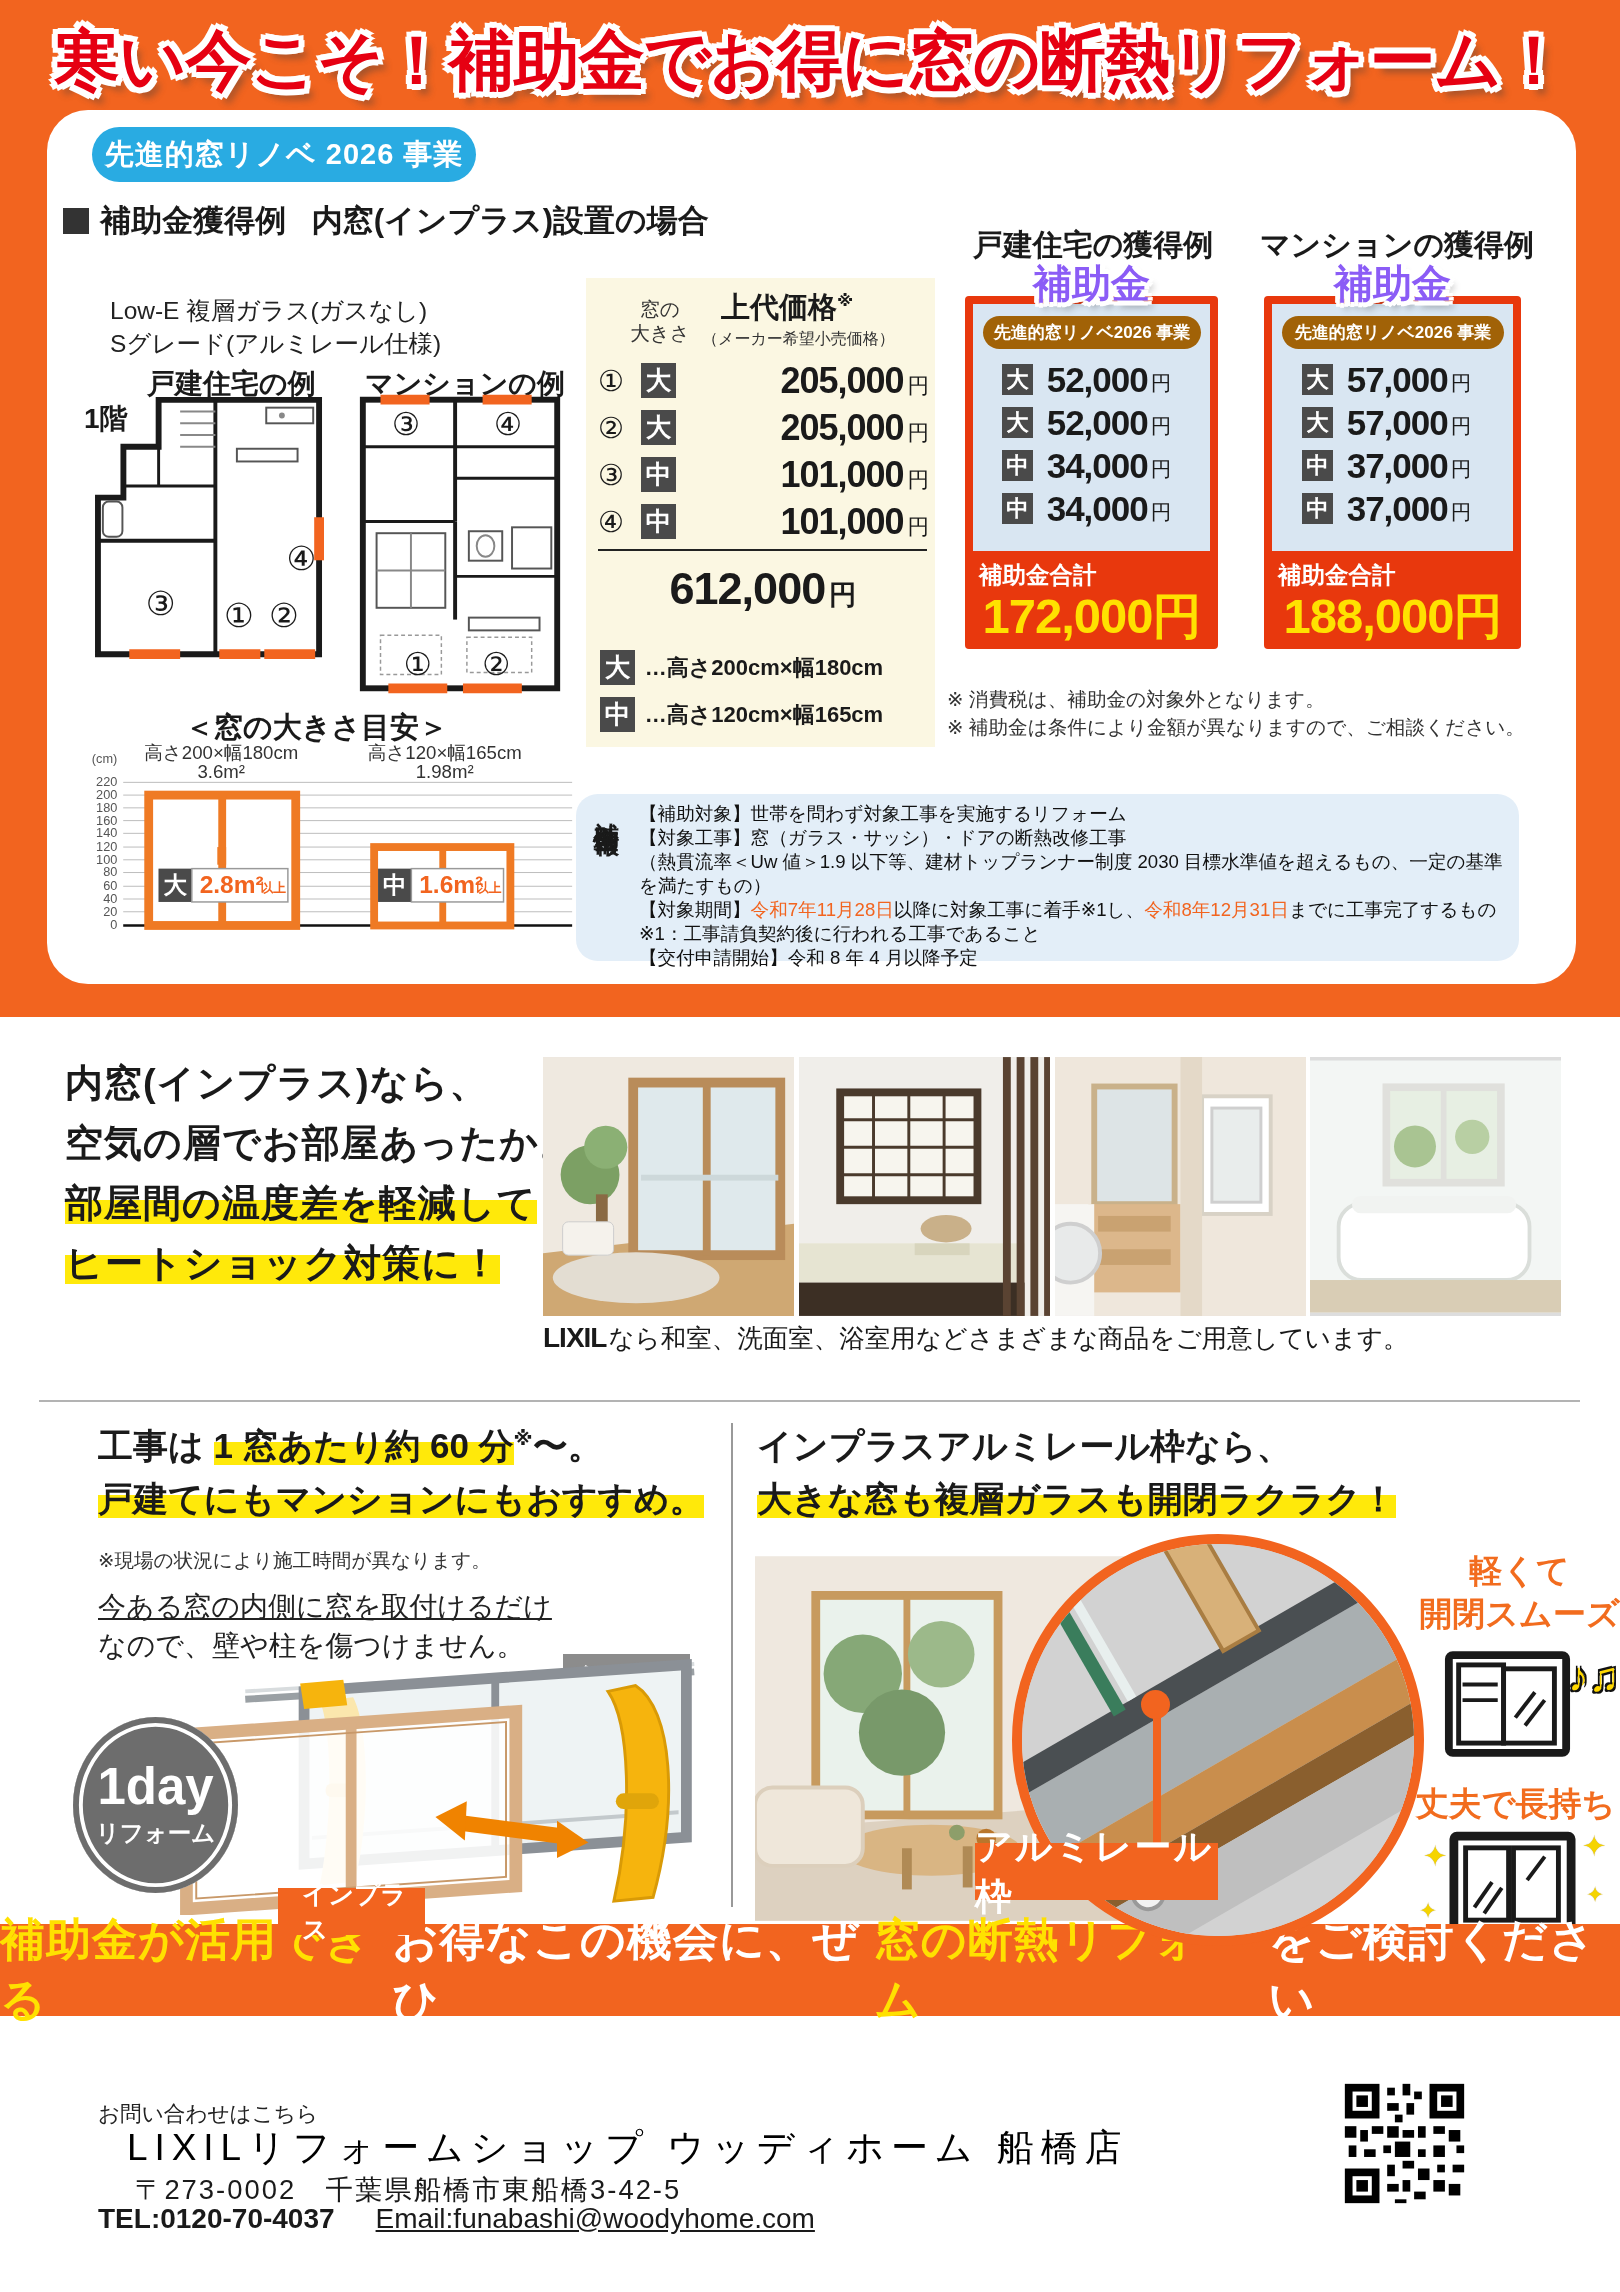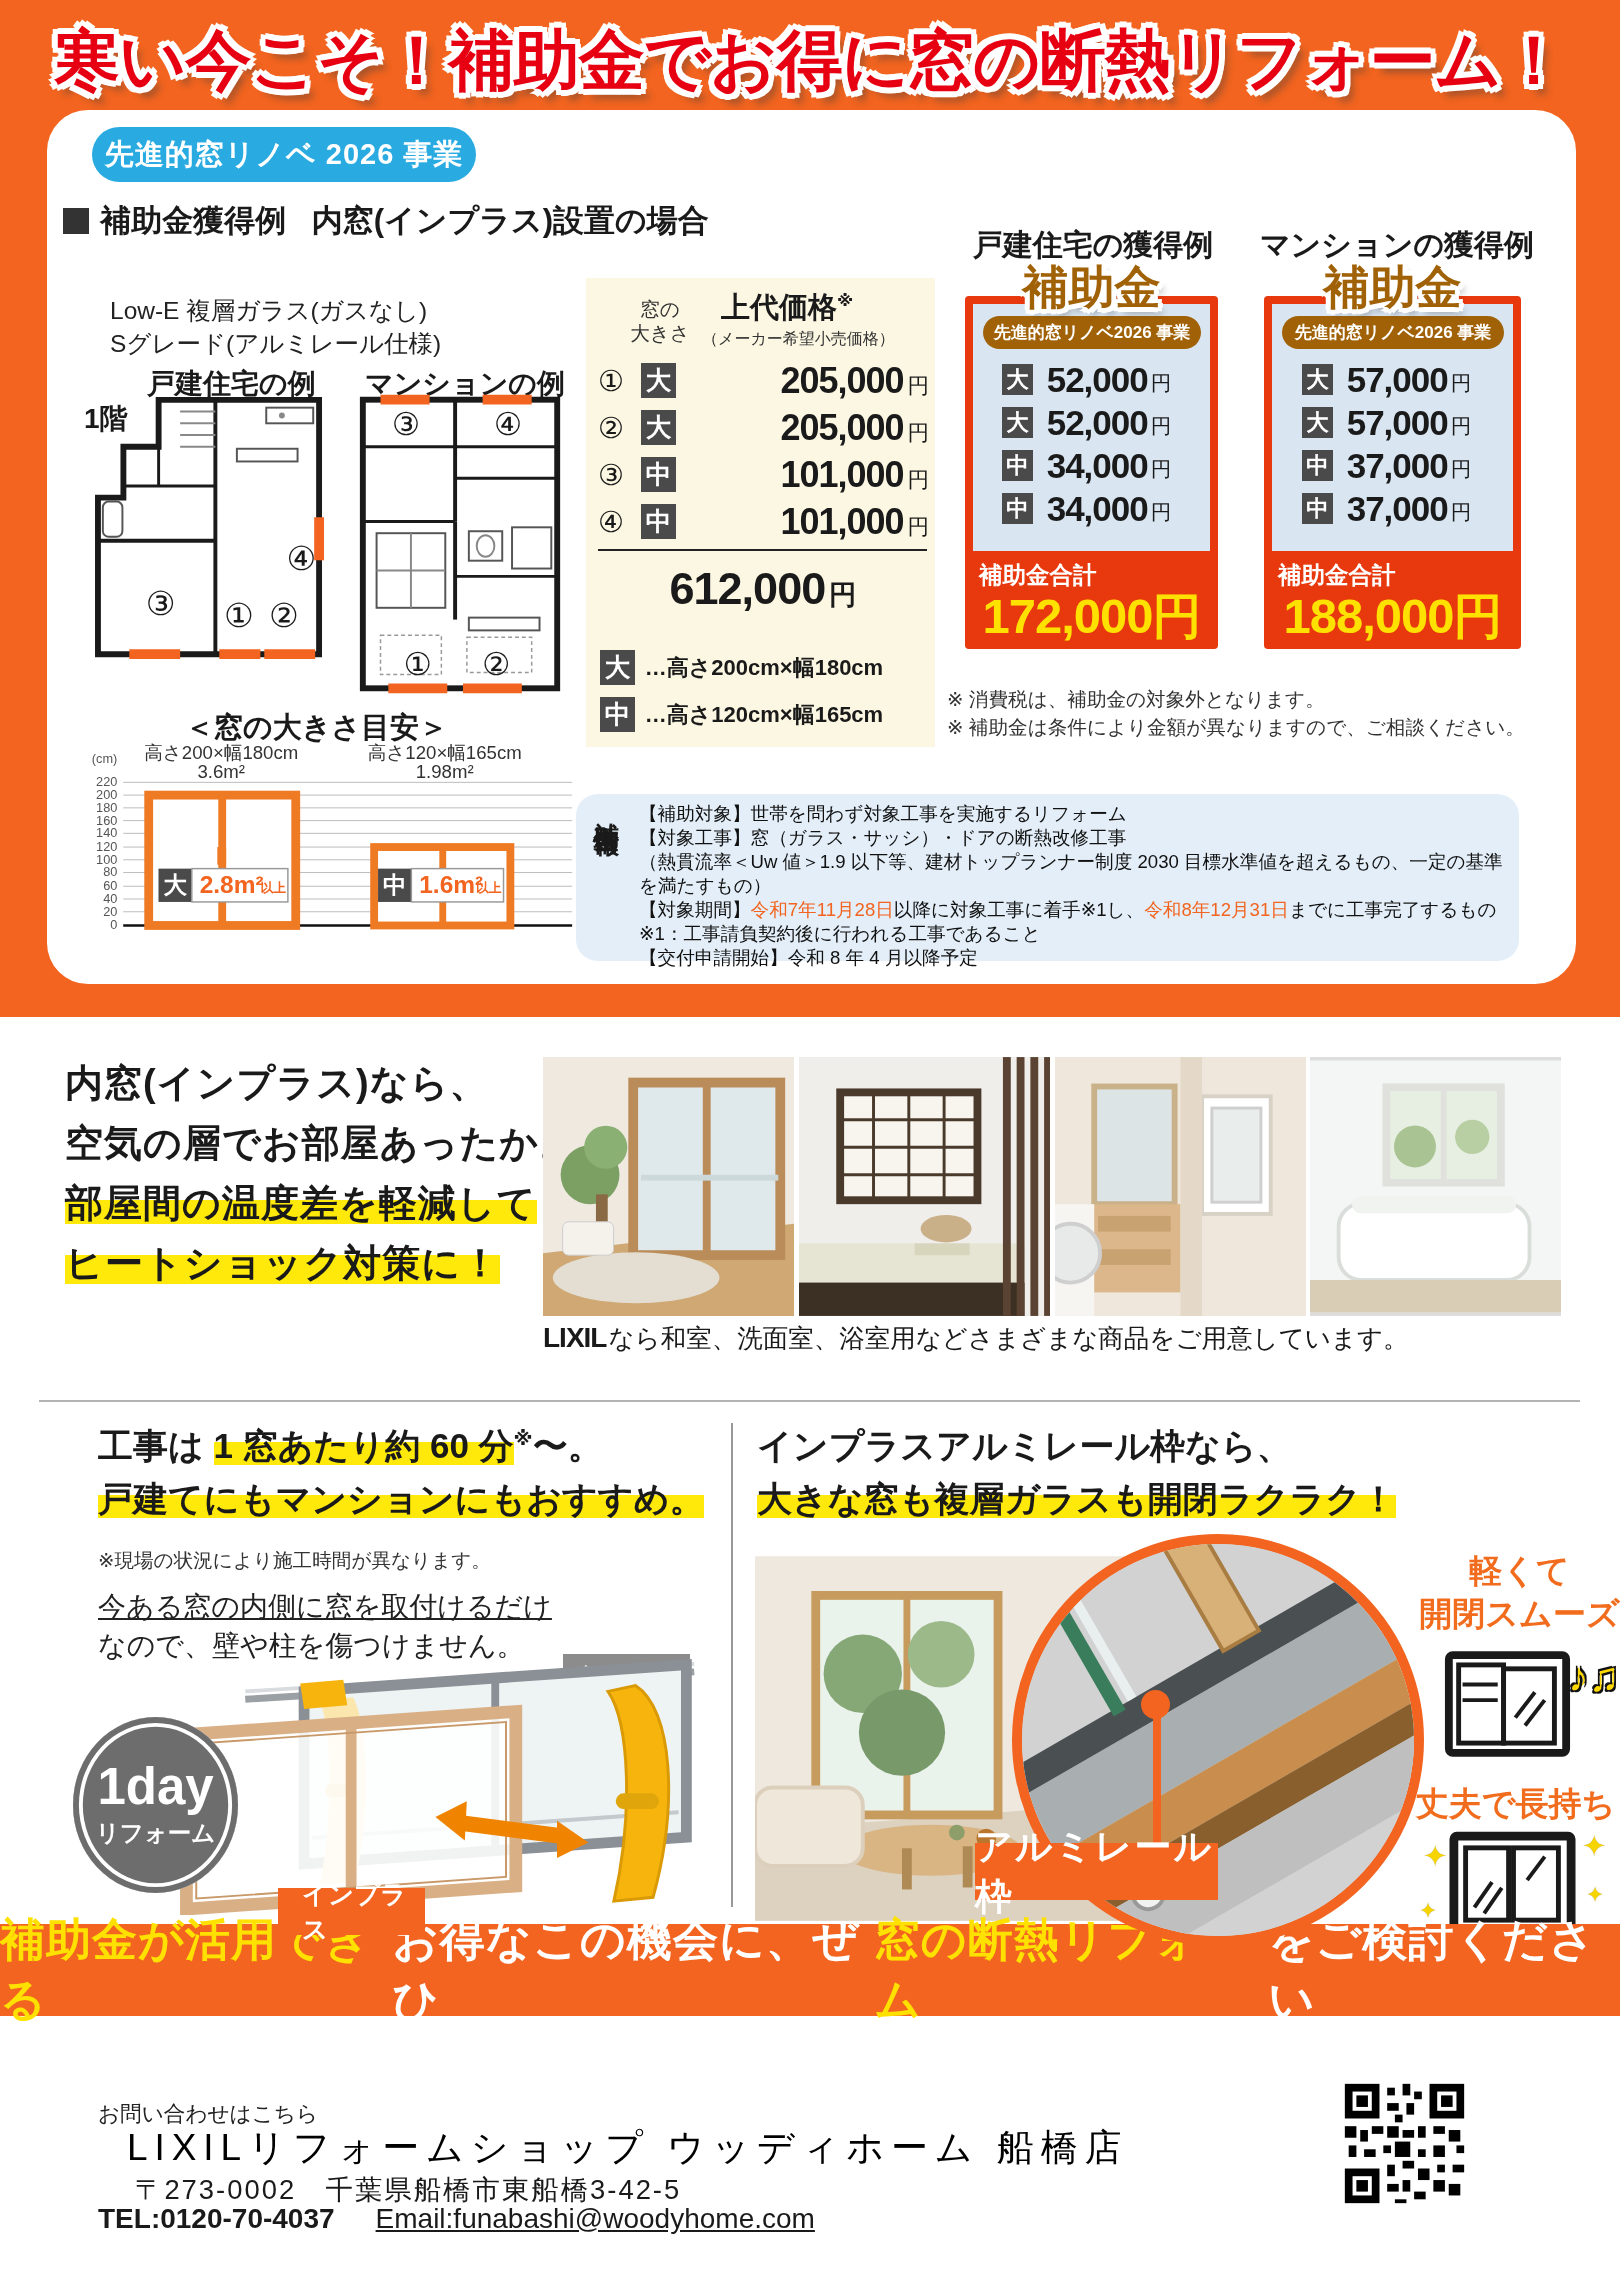--- a/index.html
+++ b/index.html
@@ -38,21 +38,21 @@
   .p-yen{font-size:21.6px;margin-left:3.9px;padding-top:9.8px;}
   .p-div{left:598px;top:549px;width:329px;height:2px;background:#222;}
   .p-total{left:598px;top:563px;width:329px;text-align:center;font-size:45px;font-weight:900;letter-spacing:-1px;}
   .p-total .p-yen{font-size:27.4px;}
   .lg-row{left:600px;width:333px;height:41px;display:flex;align-items:center;}
   .lg-chip{width:35px;height:35px;font-size:25.5px;margin-right:9.8px;}
   .lg-text{font-size:22px;font-weight:600;}
 
   
   .col-head{font-size:30px;font-weight:800;text-align:center;}
-  .hojo-label{font-size:46px;font-weight:900;color:#a16207;text-align:center;z-index:3;
+  .hojo-label{font-size:39px;font-weight:900;color:#8b5cf6;text-align:center;z-index:3;
       text-shadow:-3.9px -3.9px 0 #fff,3.9px -3.9px 0 #fff,-3.9px 3.9px 0 #fff,3.9px 3.9px 0 #fff,
                   0 -4.9px 0 #fff,0 4.9px 0 #fff,-4.9px 0 0 #fff,4.9px 0 0 #fff,4.9px 6.9px 5.9px rgba(60,60,60,.4);}
   .panel{background:#e8380d;border-radius:3.9px;}
   .panel-inner{background:#d9e6f2;}
   .panel-badge{background:#a16207;color:#fff;font-size:17px;font-weight:700;border-radius:16.7px;
       display:flex;align-items:center;justify-content:center;}
   .s-row{display:flex;align-items:center;height:37px;}
   .s-chip{width:31px;height:31px;font-size:22.5px;margin-right:13.7px;}
   .s-amt{font-size:35px;font-weight:900;letter-spacing:-1px;}
   .s-yen{font-size:20.6px;margin-left:2.9px;padding-top:7.8px;}

